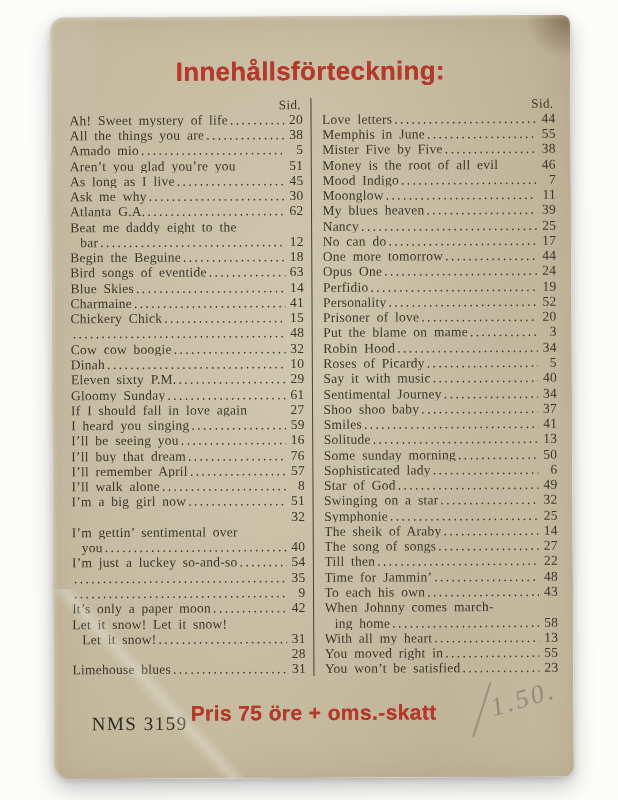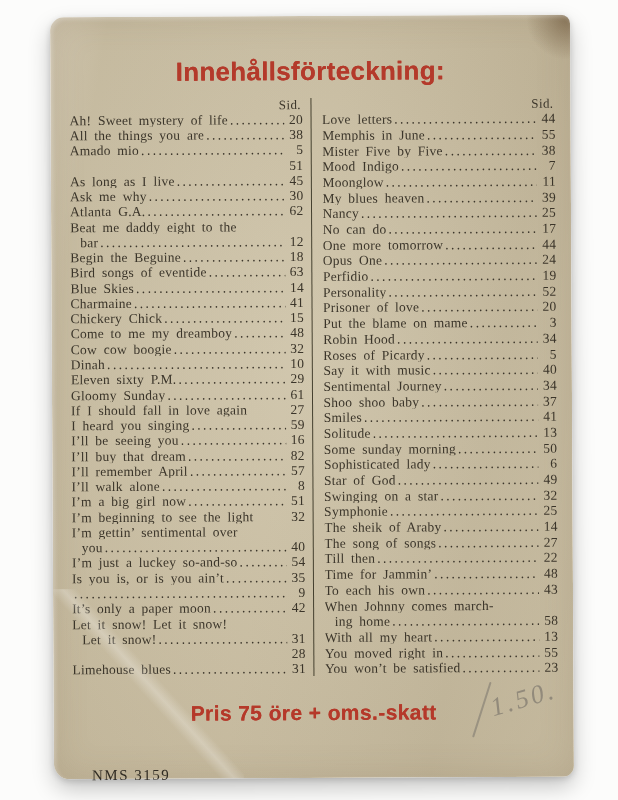--- a/index.html
+++ b/index.html
@@ -48,22 +48,22 @@
   .leader{flex:1 1 0;min-width:0;overflow:hidden;white-space:nowrap;letter-spacing:2.4px;margin:0 2px;}
   .leader.blank{visibility:hidden;}
   .pg{flex:0 0 auto;min-width:17px;text-align:right;}
   .price{
     margin-top:25px;text-align:center;
     font-family:"Liberation Sans", sans-serif;font-weight:800;
     font-size:21px;letter-spacing:.4px;color:#b5392a;
     text-shadow:0 0 .4px #b5392a;
   }
   .nms{
-    position:absolute;left:38px;top:750px;
-    font-size:15px;letter-spacing:1.5px;color:#312c23;
+    position:absolute;left:38px;top:696px;
+    font-size:19px;letter-spacing:1.5px;color:#312c23;
   }
   .hand{
     position:absolute;left:402px;top:652px;width:160px;height:95px;
     color:#8d8678;transform:rotate(-6deg);
   }
   .hand .stroke{
     position:absolute;left:26px;top:8px;width:2.2px;height:58px;
     background:#938c7d;transform:rotate(24deg);border-radius:2px;opacity:.85;
   }
   .hand .val{
@@ -90,20 +90,21 @@
           <span class="tt">All the things you are</span>
           <span class="leader">............................................................</span>
           <span class="pg">38</span>
         </div>
         <div class="row">
           <span class="tt">Amado mio</span>
           <span class="leader">............................................................</span>
           <span class="pg">5</span>
         </div>
         <div class="row">
+          <span class="tt">Aren’t you glad you’re you</span>
           <span class="leader blank"></span>
           <span class="pg">51</span>
         </div>
         <div class="row">
           <span class="tt">As long as I live</span>
           <span class="leader">............................................................</span>
           <span class="pg">45</span>
         </div>
         <div class="row">
           <span class="tt">Ask me why</span>
@@ -142,21 +143,20 @@
           <span class="tt">Charmaine</span>
           <span class="leader">............................................................</span>
           <span class="pg">41</span>
         </div>
         <div class="row">
           <span class="tt">Chickery Chick</span>
           <span class="leader">............................................................</span>
           <span class="pg">15</span>
         </div>
         <div class="row">
-          <span class="tt">Come to me my dreamboy</span>
           <span class="leader">............................................................</span>
           <span class="pg">48</span>
         </div>
         <div class="row">
           <span class="tt">Cow cow boogie</span>
           <span class="leader">............................................................</span>
           <span class="pg">32</span>
         </div>
         <div class="row">
           <span class="tt">Dinah</span>
@@ -184,57 +184,55 @@
           <span class="pg">59</span>
         </div>
         <div class="row">
           <span class="tt">I’ll be seeing you</span>
           <span class="leader">............................................................</span>
           <span class="pg">16</span>
         </div>
         <div class="row">
           <span class="tt">I’ll buy that dream</span>
           <span class="leader">............................................................</span>
-          <span class="pg">82</span>
+          <span class="pg">76</span>
         </div>
         <div class="row">
           <span class="tt">I’ll remember April</span>
           <span class="leader">............................................................</span>
           <span class="pg">57</span>
         </div>
         <div class="row">
           <span class="tt">I’ll walk alone</span>
           <span class="leader">............................................................</span>
           <span class="pg">8</span>
         </div>
         <div class="row">
           <span class="tt">I’m a big girl now</span>
           <span class="leader">............................................................</span>
           <span class="pg">51</span>
         </div>
         <div class="row">
-          <span class="tt">I’m beginning to see the light</span>
           <span class="leader blank"></span>
           <span class="pg">32</span>
         </div>
         <div class="row">
           <span class="tt">I’m gettin’ sentimental over</span>
         </div>
         <div class="row indent">
           <span class="tt">you</span>
           <span class="leader">............................................................</span>
           <span class="pg">40</span>
         </div>
         <div class="row">
           <span class="tt">I’m just a luckey so-and-so</span>
           <span class="leader">............................................................</span>
           <span class="pg">54</span>
         </div>
         <div class="row">
-          <span class="tt">Is you is, or is you ain’t</span>
           <span class="leader">............................................................</span>
           <span class="pg">35</span>
         </div>
         <div class="row">
           <span class="leader">............................................................</span>
           <span class="pg">9</span>
         </div>
         <div class="row">
           <span class="tt">It’s only a paper moon</span>
           <span class="leader">............................................................</span>
@@ -269,20 +267,25 @@
           <span class="tt">Memphis in June</span>
           <span class="leader">............................................................</span>
           <span class="pg">55</span>
         </div>
         <div class="row">
           <span class="tt">Mister Five by Five</span>
           <span class="leader">............................................................</span>
           <span class="pg">38</span>
         </div>
         <div class="row">
+          <span class="tt">Money is the root of all evil</span>
+          <span class="leader blank"></span>
+          <span class="pg">46</span>
+        </div>
+        <div class="row">
           <span class="tt">Mood Indigo</span>
           <span class="leader">............................................................</span>
           <span class="pg">7</span>
         </div>
         <div class="row">
           <span class="tt">Moonglow</span>
           <span class="leader">............................................................</span>
           <span class="pg">11</span>
         </div>
         <div class="row">

